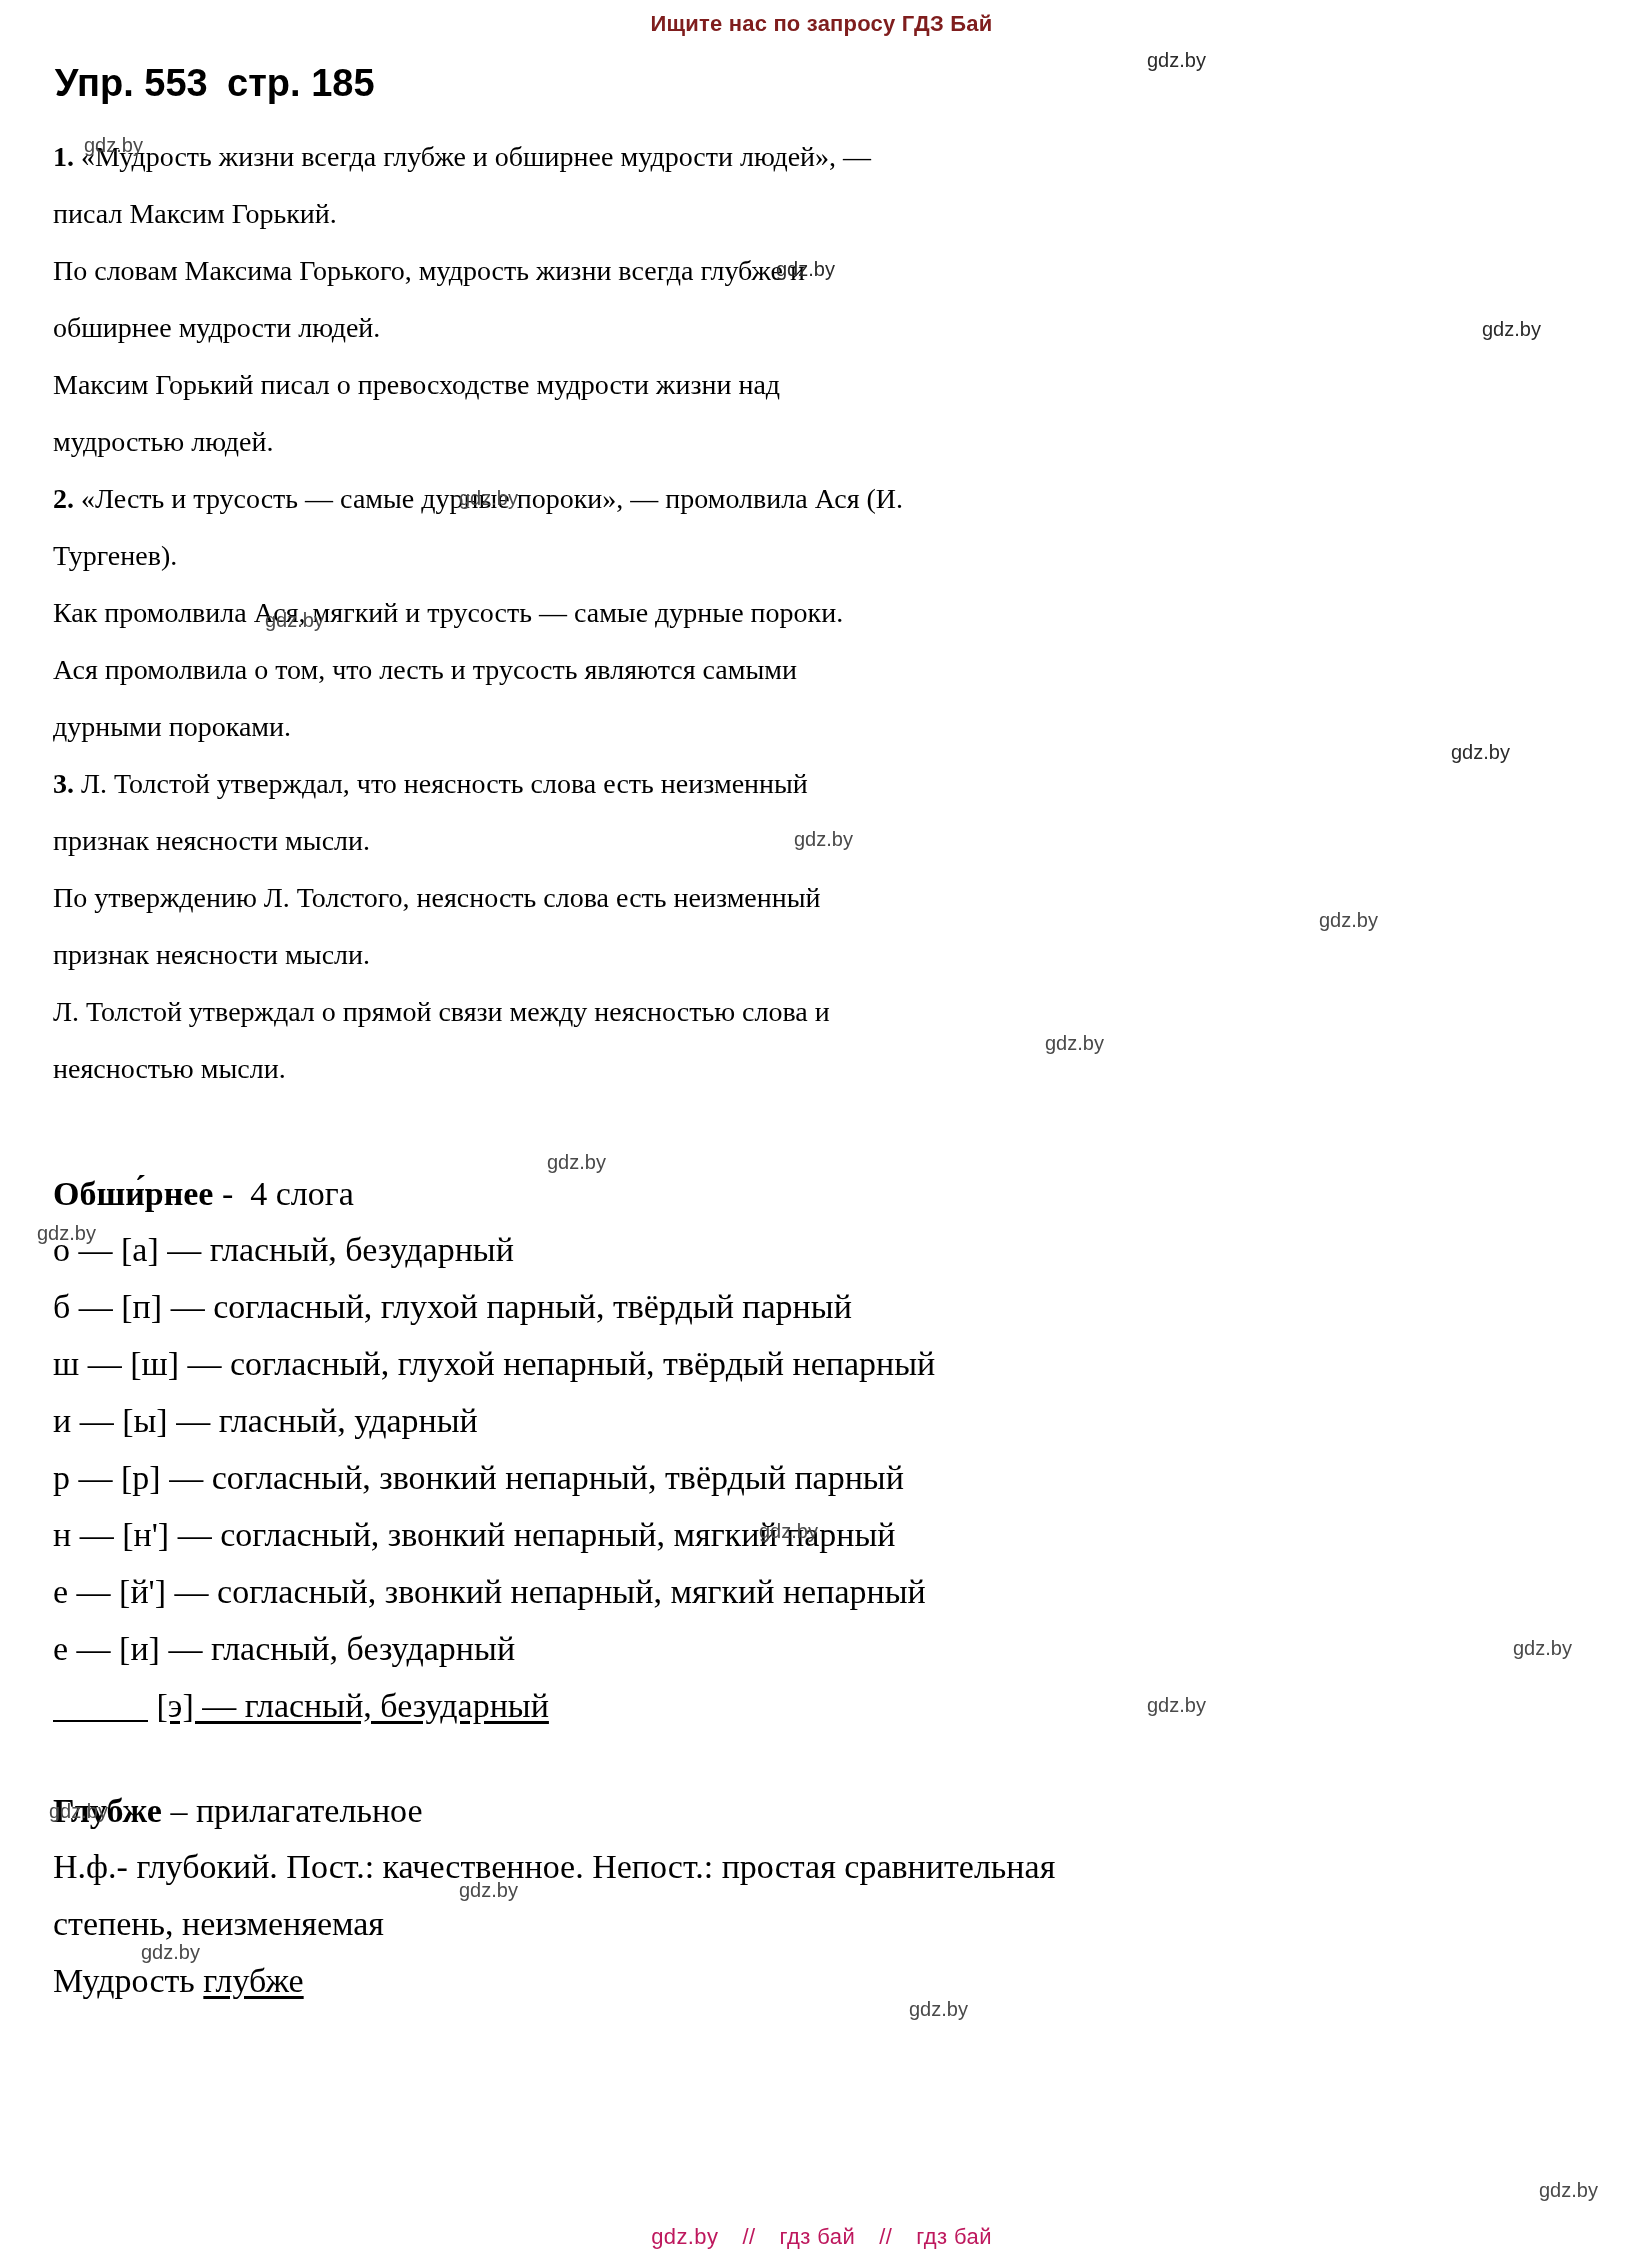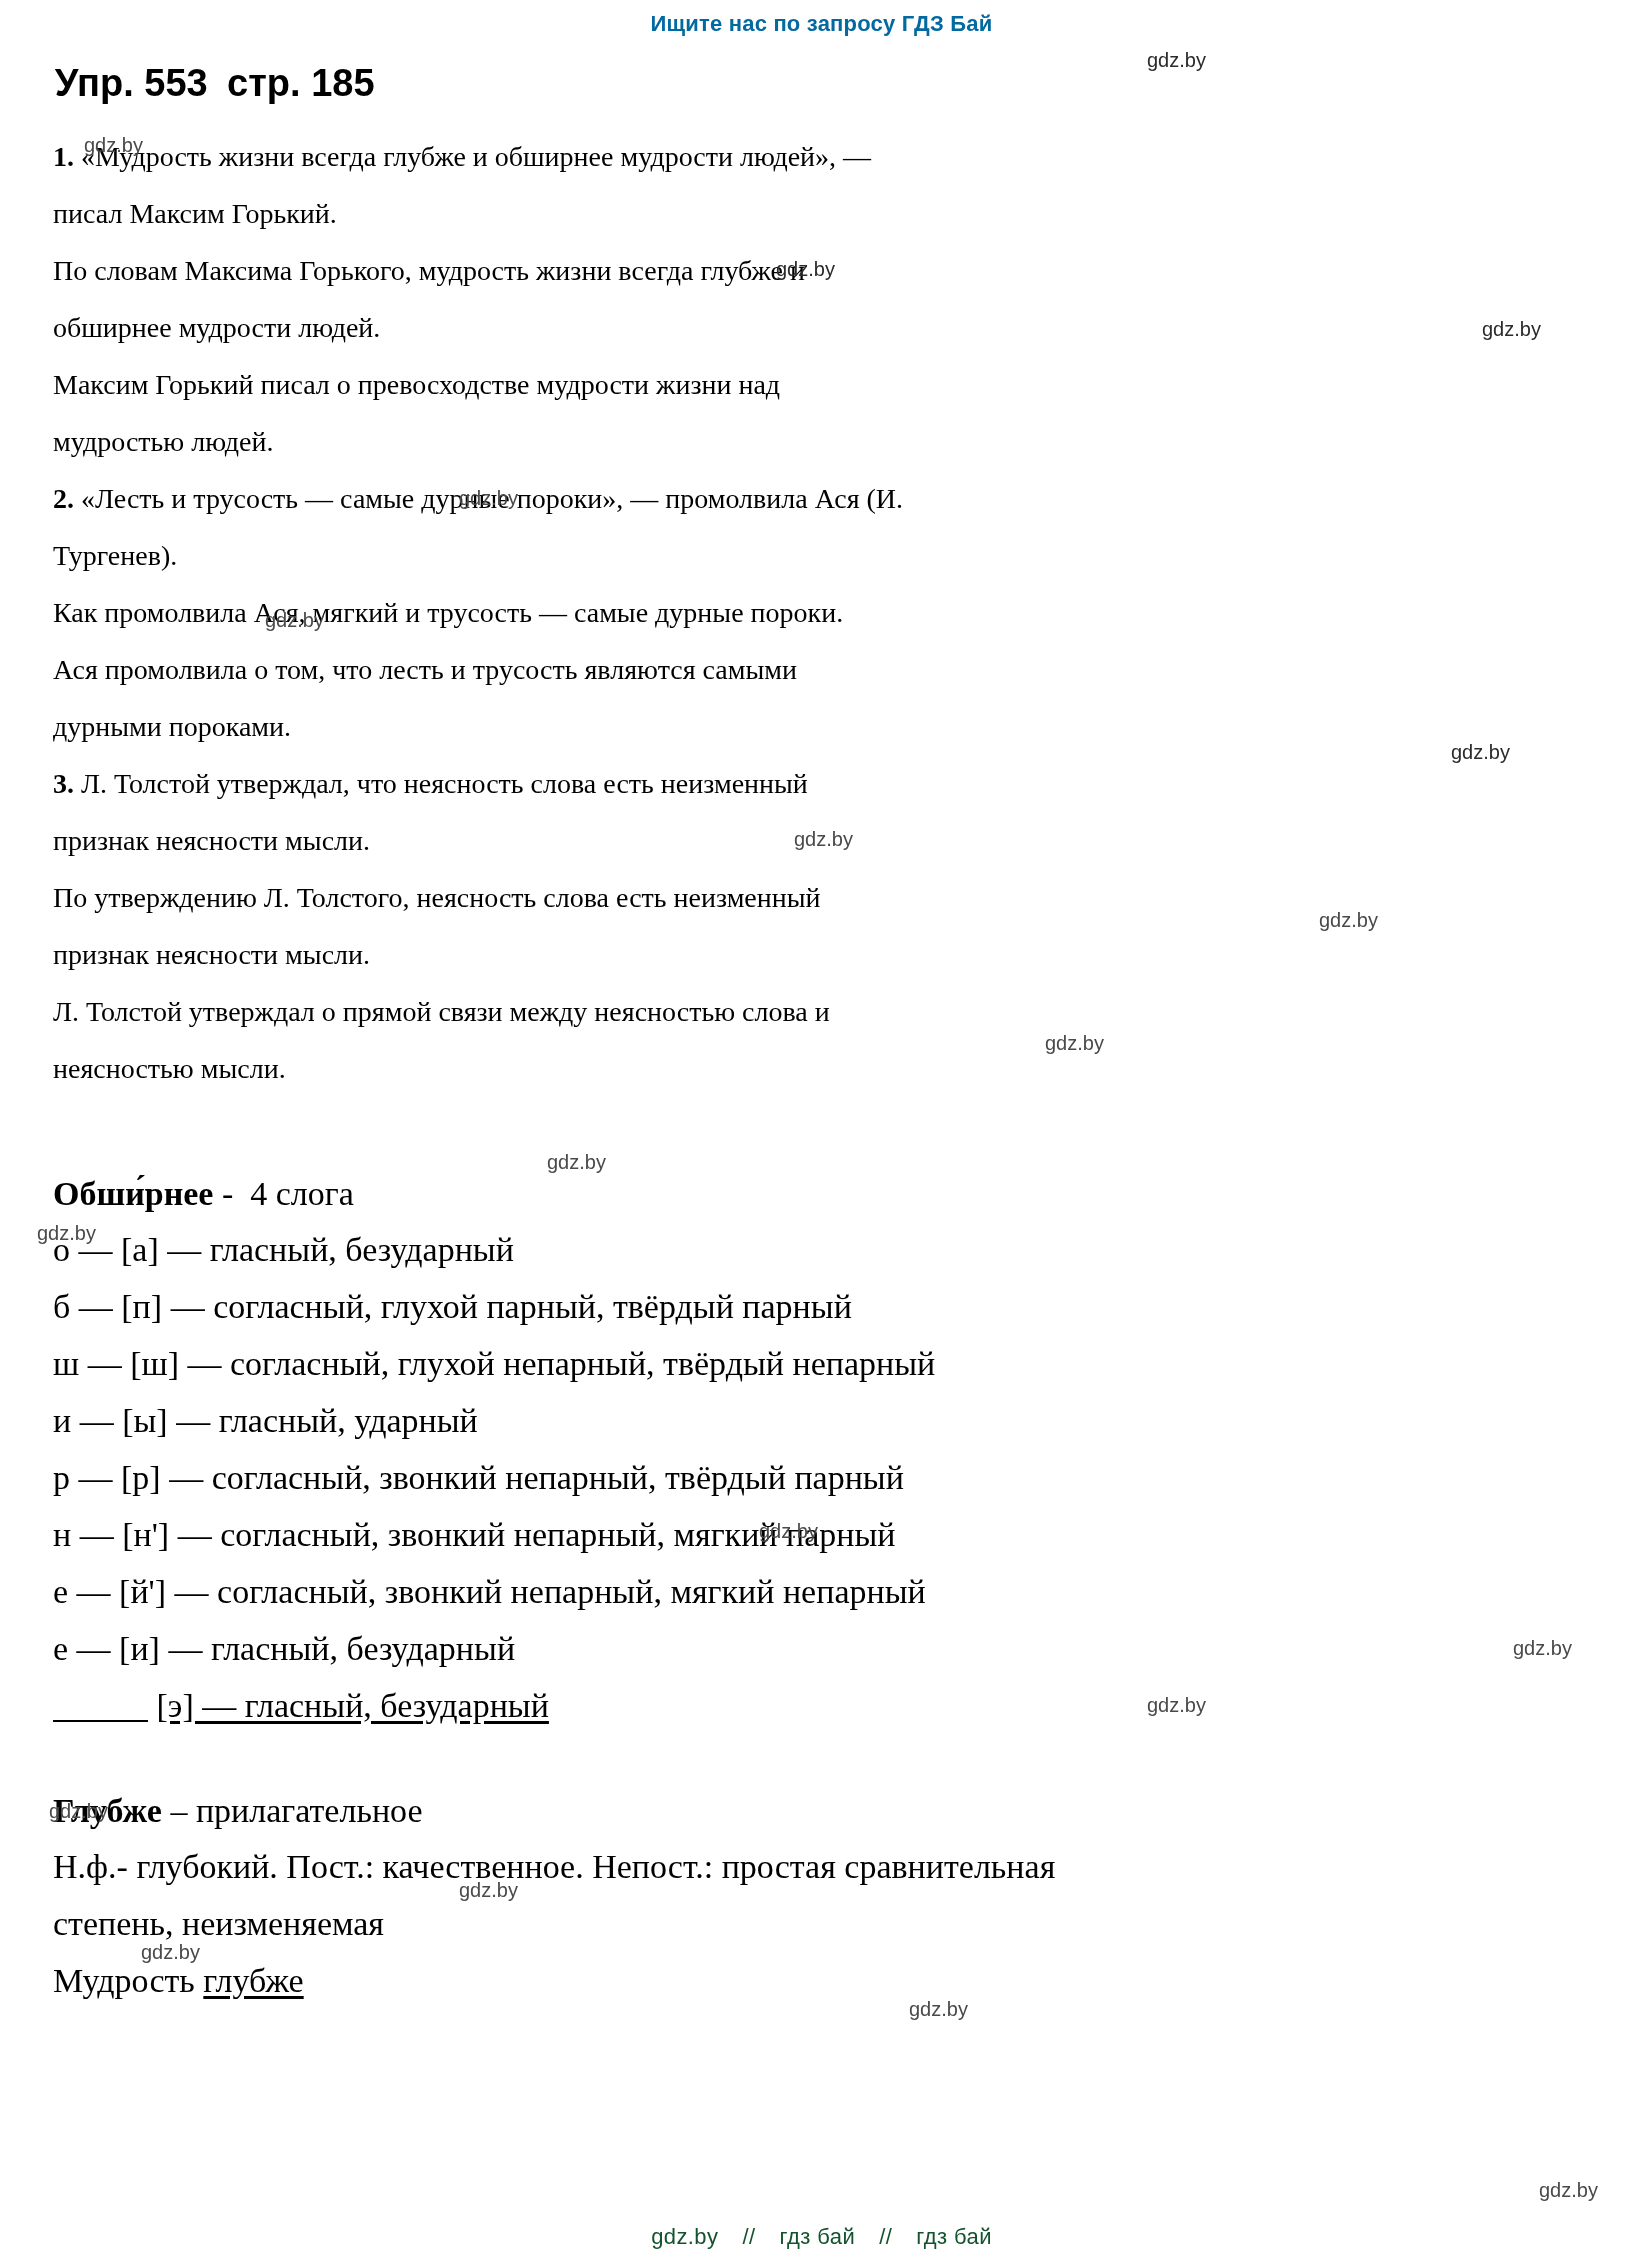--- a/index.html
+++ b/index.html
@@ -19,21 +19,21 @@
     position: relative;
     width: 1643px;
     min-height: 2264px;
     box-sizing: border-box;
     padding: 0 53px;
   }
 
   
   .promo-top {
     text-align: center;
-    color: #0369a1;
+    color: #7f1d1d;
     font-family: "Liberation Sans", sans-serif;
     font-weight: bold;
     font-size: 22px;
     padding-top: 10.6px;
     letter-spacing: 0.2px;
   }
 
   
   .heading {
     font-family: "Liberation Sans", sans-serif;
@@ -96,21 +96,21 @@
 
   
   .promo-bottom {
     position: absolute;
     left: 0;
     right: 0;
     bottom: 14px;
     text-align: center;
     font-family: "Liberation Sans", sans-serif;
     font-size: 22px;
-    color: #14532d;
+    color: #be185d;
     letter-spacing: 0.4px;
   }
   .promo-bottom span { margin: 0 8.8px; }
 </style>
 </head>
 <body>
 
 <div class="page">
 
   <div class="promo-top">Ищите нас по запросу ГДЗ Бай</div>

